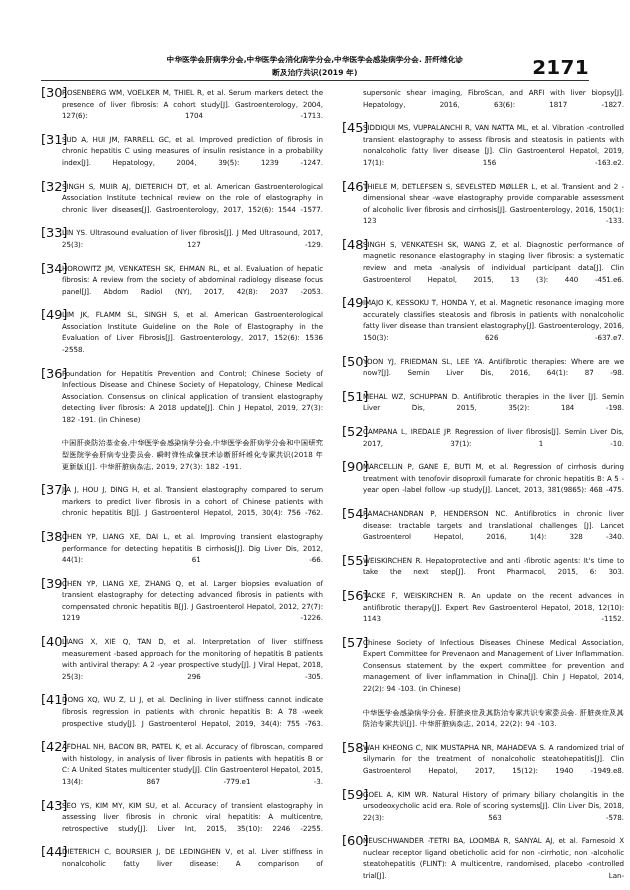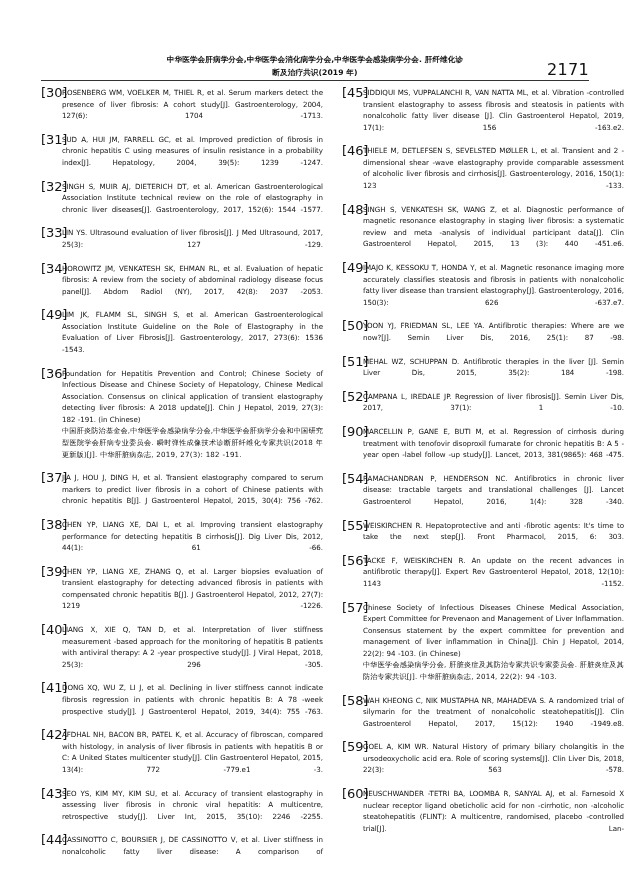--- a/index.html
+++ b/index.html
@@ -44,22 +44,22 @@
     max-width: 372px;
     margin: 0 auto;
     padding-bottom: 2px;
   }
   .runhead-title .l2 { display: block; }
   .folio {
     position: absolute;
     right: 26px;
     bottom: 2px;
     font-family: "DejaVu Sans", "Liberation Sans", sans-serif;
-    font-size: 16px;
-    font-weight: normal;
+    font-size: 20px;
+    font-weight: bold;
     letter-spacing: 0.3px;
     color: #111;
   }
   .rule {
     position: absolute;
     left: 26px;
     right: 26px;
     bottom: 0;
     height: 1.1px;
     background: #333;
@@ -99,21 +99,21 @@
     font-size: 7.1px;
     line-height: 11.55px;
     text-align: justify;
     text-justify: inter-word;
     word-spacing: 0.2px;
     letter-spacing: -0.05px;
     hyphens: manual;
   }
   .ref .ref-body .zh-block {
     display: block;
-    margin-top: 0px;
+    margin-top: 12px;
     letter-spacing: 0.2px;
   }
   
   .ref-body::after {
     content: "";
     display: inline-block;
     width: 100%;
   }
 </style>
 </head>
@@ -148,21 +148,21 @@
         <div class="ref">
           <div class="ref-num">[33]</div>
           <div class="ref-body">LIN YS. Ultrasound evaluation of liver fibrosis[J]. J Med Ultrasound, 2017, 25(3): 127 -129.</div>
         </div>
         <div class="ref">
           <div class="ref-num">[34]</div>
           <div class="ref-body">HOROWITZ JM, VENKATESH SK, EHMAN RL, et al. Evaluation of hepatic fibrosis: A review from the society of abdominal radiology disease focus panel[J]. Abdom Radiol (NY), 2017, 42(8): 2037 -2053.</div>
         </div>
         <div class="ref">
           <div class="ref-num">[49]</div>
-          <div class="ref-body">LIM JK, FLAMM SL, SINGH S, et al. American Gastroenterological Association Institute Guideline on the Role of Elastography in the Evaluation of Liver Fibrosis[J]. Gastroenterology, 2017, 273(6): 1536 -1543.</div>
+          <div class="ref-body">LIM JK, FLAMM SL, SINGH S, et al. American Gastroenterological Association Institute Guideline on the Role of Elastography in the Evaluation of Liver Fibrosis[J]. Gastroenterology, 2017, 152(6): 1536 -2558.</div>
         </div>
         <div class="ref">
           <div class="ref-num">[36]</div>
           <div class="ref-body">Foundation for Hepatitis Prevention and Control; Chinese Society of Infectious Disease and Chinese Society of Hepatology, Chinese Medical Association. Consensus on clinical application of transient elastography detecting liver fibrosis: A 2018 update[J]. Chin J Hepatol, 2019, 27(3): 182 -191. (in Chinese)<span class="zh-block">中国肝炎防治基金会,中华医学会感染病学分会,中华医学会肝病学分会和中国研究型医院学会肝病专业委员会. 瞬时弹性成像技术诊断肝纤维化专家共识(2018 年更新版)[J]. 中华肝脏病杂志, 2019, 27(3): 182 -191.</span></div>
         </div>
         <div class="ref">
           <div class="ref-num">[37]</div>
           <div class="ref-body">JIA J, HOU J, DING H, et al. Transient elastography compared to serum markers to predict liver fibrosis in a cohort of Chinese patients with chronic hepatitis B[J]. J Gastroenterol Hepatol, 2015, 30(4): 756 -762.</div>
         </div>
         <div class="ref">
@@ -176,51 +176,55 @@
         <div class="ref">
           <div class="ref-num">[40]</div>
           <div class="ref-body">LIANG X, XIE Q, TAN D, et al. Interpretation of liver stiffness measurement -based approach for the monitoring of hepatitis B patients with antiviral therapy: A 2 -year prospective study[J]. J Viral Hepat, 2018, 25(3): 296 -305.</div>
         </div>
         <div class="ref">
           <div class="ref-num">[41]</div>
           <div class="ref-body">DONG XQ, WU Z, LI J, et al. Declining in liver stiffness cannot indicate fibrosis regression in patients with chronic hepatitis B: A 78 -week prospective study[J]. J Gastroenterol Hepatol, 2019, 34(4): 755 -763.</div>
         </div>
         <div class="ref">
           <div class="ref-num">[42]</div>
-          <div class="ref-body">AFDHAL NH, BACON BR, PATEL K, et al. Accuracy of fibroscan, compared with histology, in analysis of liver fibrosis in patients with hepatitis B or C: A United States multicenter study[J]. Clin Gastroenterol Hepatol, 2015, 13(4): 772 -779.e1 -3.</div>
+          <div class="ref-body">AFDHAL NH, BACON BR, PATEL K, et al. Accuracy of fibroscan, compared with histology, in analysis of liver fibrosis in patients with hepatitis B or C: A United States multicenter study[J]. Clin Gastroenterol Hepatol, 2015, 13(4): 867 -779.e1 -3.</div>
         </div>
         <div class="ref">
           <div class="ref-num">[43]</div>
           <div class="ref-body">SEO YS, KIM MY, KIM SU, et al. Accuracy of transient elastography in assessing liver fibrosis in chronic viral hepatitis: A multicentre, retrospective study[J]. Liver Int, 2015, 35(10): 2246 -2255.</div>
         </div>
         <div class="ref">
           <div class="ref-num">[44]</div>
-          <div class="ref-body">CASSINOTTO C, BOURSIER J, DE CASSINOTTO V, et al. Liver stiffness in nonalcoholic fatty liver disease: A comparison of</div>
+          <div class="ref-body">DIETERICH C, BOURSIER J, DE LEDINGHEN V, et al. Liver stiffness in nonalcoholic fatty liver disease: A comparison of</div>
         </div>
       </div>
     <div class="col" id="right-column">
         <div class="ref">
+          <div class="ref-num"></div>
+          <div class="ref-body">supersonic shear imaging, FibroScan, and ARFI with liver biopsy[J]. Hepatology, 2016, 63(6): 1817 -1827.</div>
+        </div>
+        <div class="ref">
           <div class="ref-num">[45]</div>
           <div class="ref-body">SIDDIQUI MS, VUPPALANCHI R, VAN NATTA ML, et al. Vibration -controlled transient elastography to assess fibrosis and steatosis in patients with nonalcoholic fatty liver disease [J]. Clin Gastroenterol Hepatol, 2019, 17(1): 156 -163.e2.</div>
         </div>
         <div class="ref">
           <div class="ref-num">[46]</div>
           <div class="ref-body">THIELE M, DETLEFSEN S, SEVELSTED MØLLER L, et al. Transient and 2 -dimensional shear -wave elastography provide comparable assessment of alcoholic liver fibrosis and cirrhosis[J]. Gastroenterology, 2016, 150(1): 123 -133.</div>
         </div>
         <div class="ref">
           <div class="ref-num">[48]</div>
           <div class="ref-body">SINGH S, VENKATESH SK, WANG Z, et al. Diagnostic performance of magnetic resonance elastography in staging liver fibrosis: a systematic review and meta -analysis of individual participant data[J]. Clin Gastroenterol Hepatol, 2015, 13 (3): 440 -451.e6.</div>
         </div>
         <div class="ref">
           <div class="ref-num">[49]</div>
           <div class="ref-body">IMAJO K, KESSOKU T, HONDA Y, et al. Magnetic resonance imaging more accurately classifies steatosis and fibrosis in patients with nonalcoholic fatty liver disease than transient elastography[J]. Gastroenterology, 2016, 150(3): 626 -637.e7.</div>
         </div>
         <div class="ref">
           <div class="ref-num">[50]</div>
-          <div class="ref-body">YOON YJ, FRIEDMAN SL, LEE YA. Antifibrotic therapies: Where are we now?[J]. Semin Liver Dis, 2016, 25(1): 87 -98.</div>
+          <div class="ref-body">YOON YJ, FRIEDMAN SL, LEE YA. Antifibrotic therapies: Where are we now?[J]. Semin Liver Dis, 2016, 64(1): 87 -98.</div>
         </div>
         <div class="ref">
           <div class="ref-num">[51]</div>
           <div class="ref-body">MEHAL WZ, SCHUPPAN D. Antifibrotic therapies in the liver [J]. Semin Liver Dis, 2015, 35(2): 184 -198.</div>
         </div>
         <div class="ref">
           <div class="ref-num">[52]</div>
           <div class="ref-body">CAMPANA L, IREDALE JP. Regression of liver fibrosis[J]. Semin Liver Dis, 2017, 37(1): 1 -10.</div>
         </div>
         <div class="ref">

